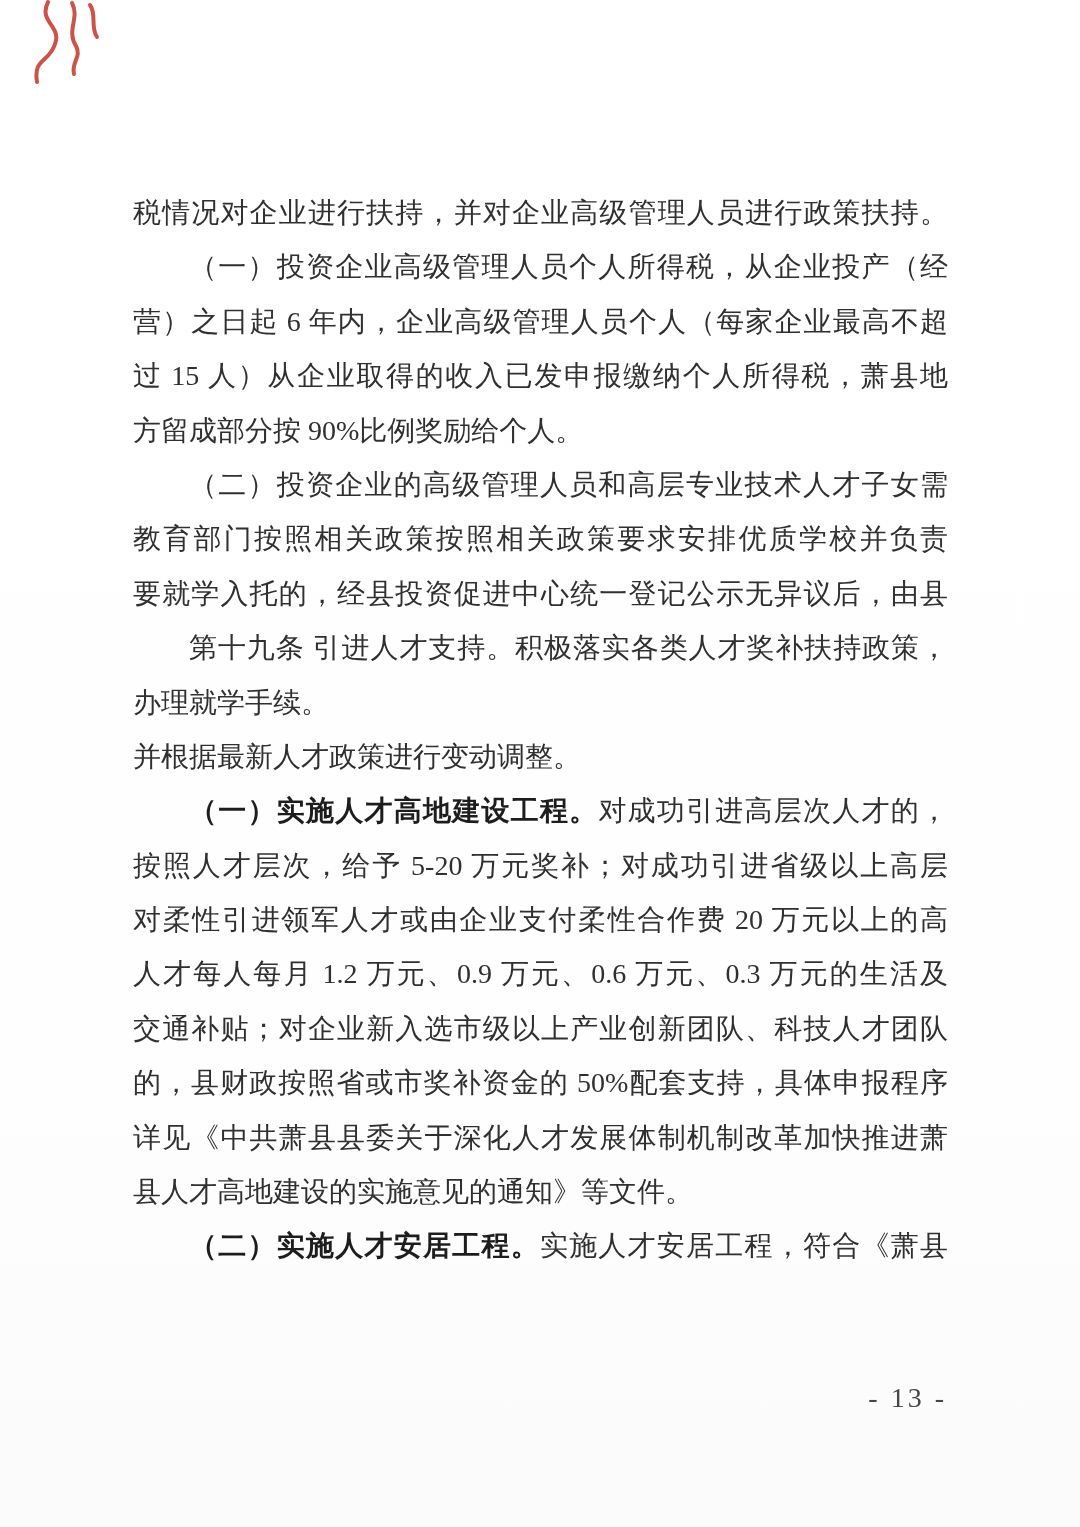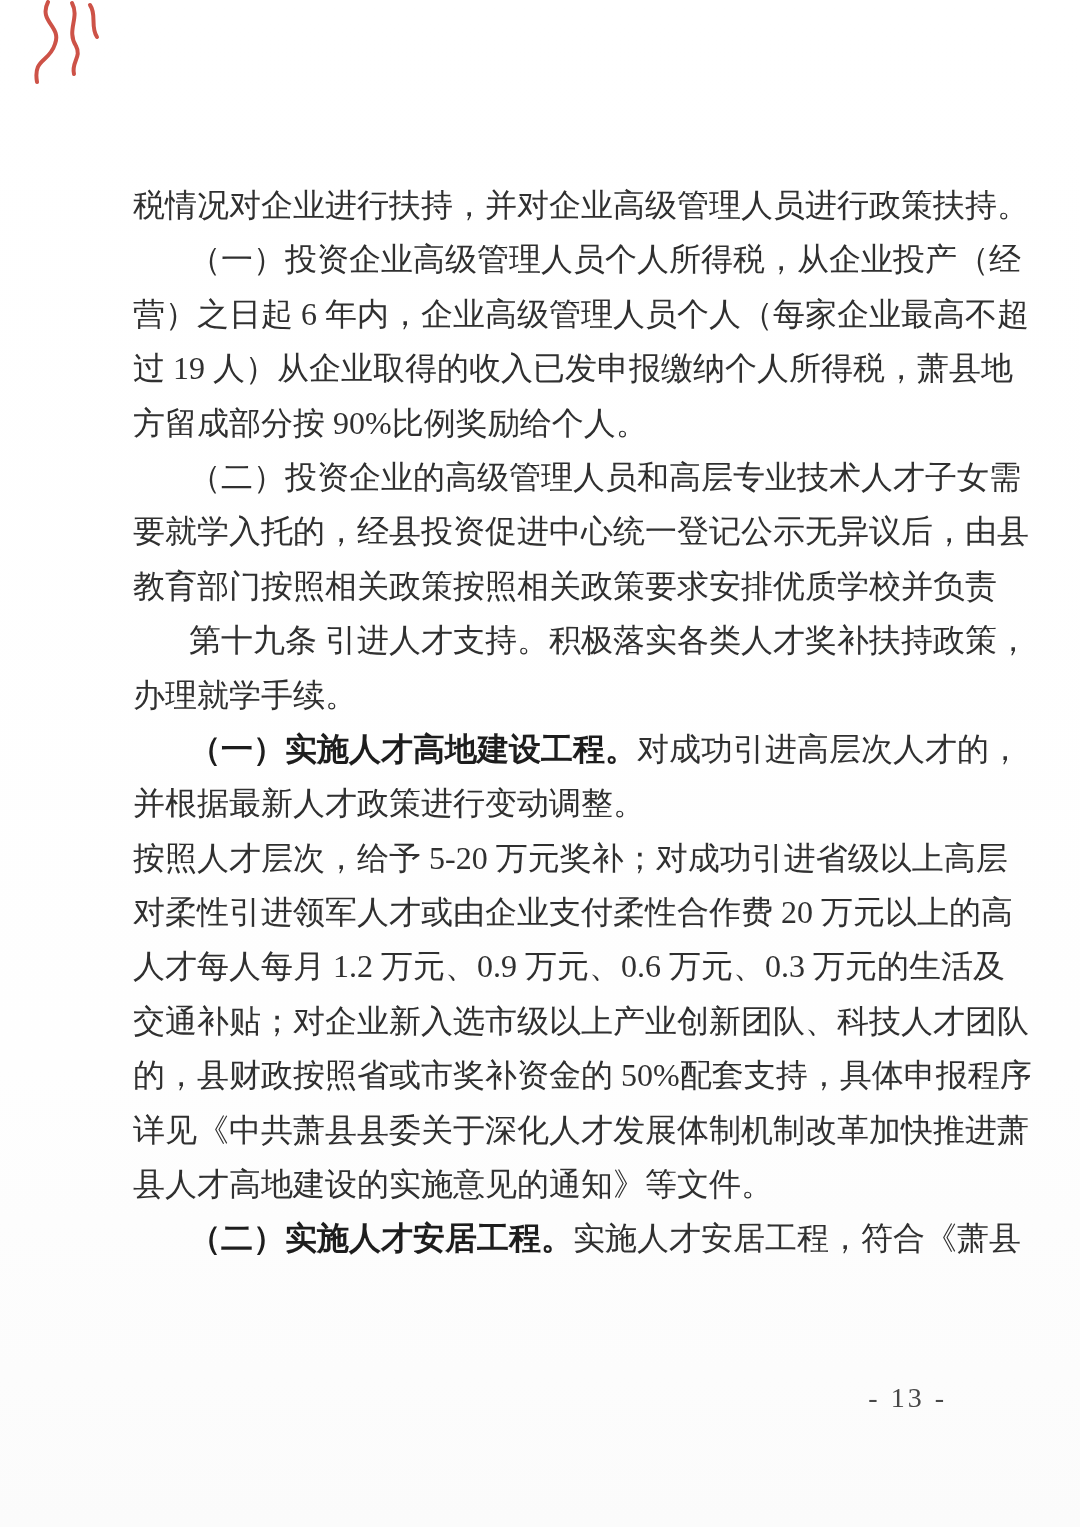--- a/index.html
+++ b/index.html
@@ -15,23 +15,23 @@
     font-family: "Liberation Serif", "DejaVu Serif", serif;
   }
   .page {
     position: absolute;
     inset: 0;
     background: linear-gradient(180deg, #ffffff 0%, #fefefe 70%, #fbfbfb 100%);
   }
   .text-block {
     position: absolute;
     left: 133px;
-    top: 178px;
+    top: 186px;
     width: 815px;
-    font-size: 32px;
+    font-size: 28px;
     line-height: 54.4px;
     color: #303030;
   }
   .line {
     white-space: nowrap;
     height: 54.4px;
     text-align: justify;
     text-align-last: justify;
   }
   .line.no-just {
@@ -72,29 +72,29 @@
       <path d="M28,2 C18,22 42,26 35,44 C29,63 13,58 17,82"></path>
       <path d="M52,3 C60,18 46,30 56,46 C62,57 51,62 54,74"></path>
       <path d="M70,5 C77,15 70,26 77,37"></path>
     </g>
   </svg>
 
   <div class="text-block">
       <div class="line"><span class="seg">税情况对企业进行扶持，并对企业高级管理人员进行政策扶持。</span></div>
       <div class="line indent"><span class="seg">（一）投资企业高级管理人员个人所得税，从企业投产（经</span></div>
       <div class="line"><span class="seg">营）之日起 6 年内，企业高级管理人员个人（每家企业最高不超</span></div>
-      <div class="line"><span class="seg">过 19 人）从企业取得的收入已发申报缴纳个人所得税，萧县地</span></div>
+      <div class="line"><span class="seg">过 15 人）从企业取得的收入已发申报缴纳个人所得税，萧县地</span></div>
       <div class="line no-just"><span class="seg">方留成部分按 90%比例奖励给个人。</span></div>
       <div class="line indent"><span class="seg">（二）投资企业的高级管理人员和高层专业技术人才子女需</span></div>
+      <div class="line"><span class="seg">教育部门按照相关政策按照相关政策要求安排优质学校并负责</span></div>
       <div class="line"><span class="seg">要就学入托的，经县投资促进中心统一登记公示无异议后，由县</span></div>
-      <div class="line"><span class="seg">教育部门按照相关政策按照相关政策要求安排优质学校并负责</span></div>
       <div class="line indent"><span class="seg">第十九条 引进人才支持。积极落实各类人才奖补扶持政策，</span></div>
       <div class="line no-just"><span class="seg">办理就学手续。</span></div>
+      <div class="line no-just"><span class="seg">并根据最新人才政策进行变动调整。</span></div>
       <div class="line indent"><span class="seg bold">（一）实施人才高地建设工程。</span><span class="seg">对成功引进高层次人才的，</span></div>
-      <div class="line no-just"><span class="seg">并根据最新人才政策进行变动调整。</span></div>
       <div class="line"><span class="seg">按照人才层次，给予 5-20 万元奖补；对成功引进省级以上高层</span></div>
       <div class="line"><span class="seg">对柔性引进领军人才或由企业支付柔性合作费 20 万元以上的高</span></div>
       <div class="line"><span class="seg">人才每人每月 1.2 万元、0.9 万元、0.6 万元、0.3 万元的生活及</span></div>
       <div class="line"><span class="seg">交通补贴；对企业新入选市级以上产业创新团队、科技人才团队</span></div>
       <div class="line"><span class="seg">的，县财政按照省或市奖补资金的 50%配套支持，具体申报程序</span></div>
       <div class="line"><span class="seg">详见《中共萧县县委关于深化人才发展体制机制改革加快推进萧</span></div>
       <div class="line no-just"><span class="seg">县人才高地建设的实施意见的通知》等文件。</span></div>
       <div class="line indent"><span class="seg bold">（二）实施人才安居工程。</span><span class="seg">实施人才安居工程，符合《萧县</span></div>
     </div>
 

